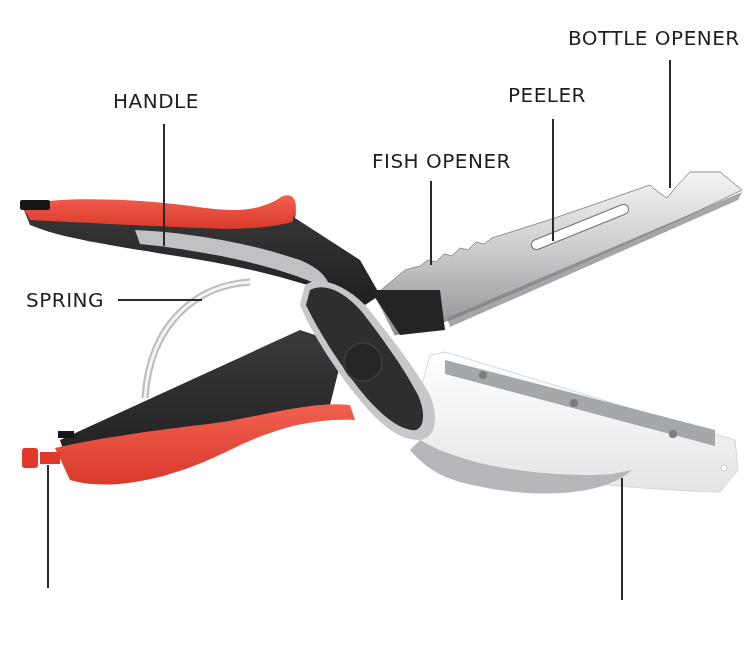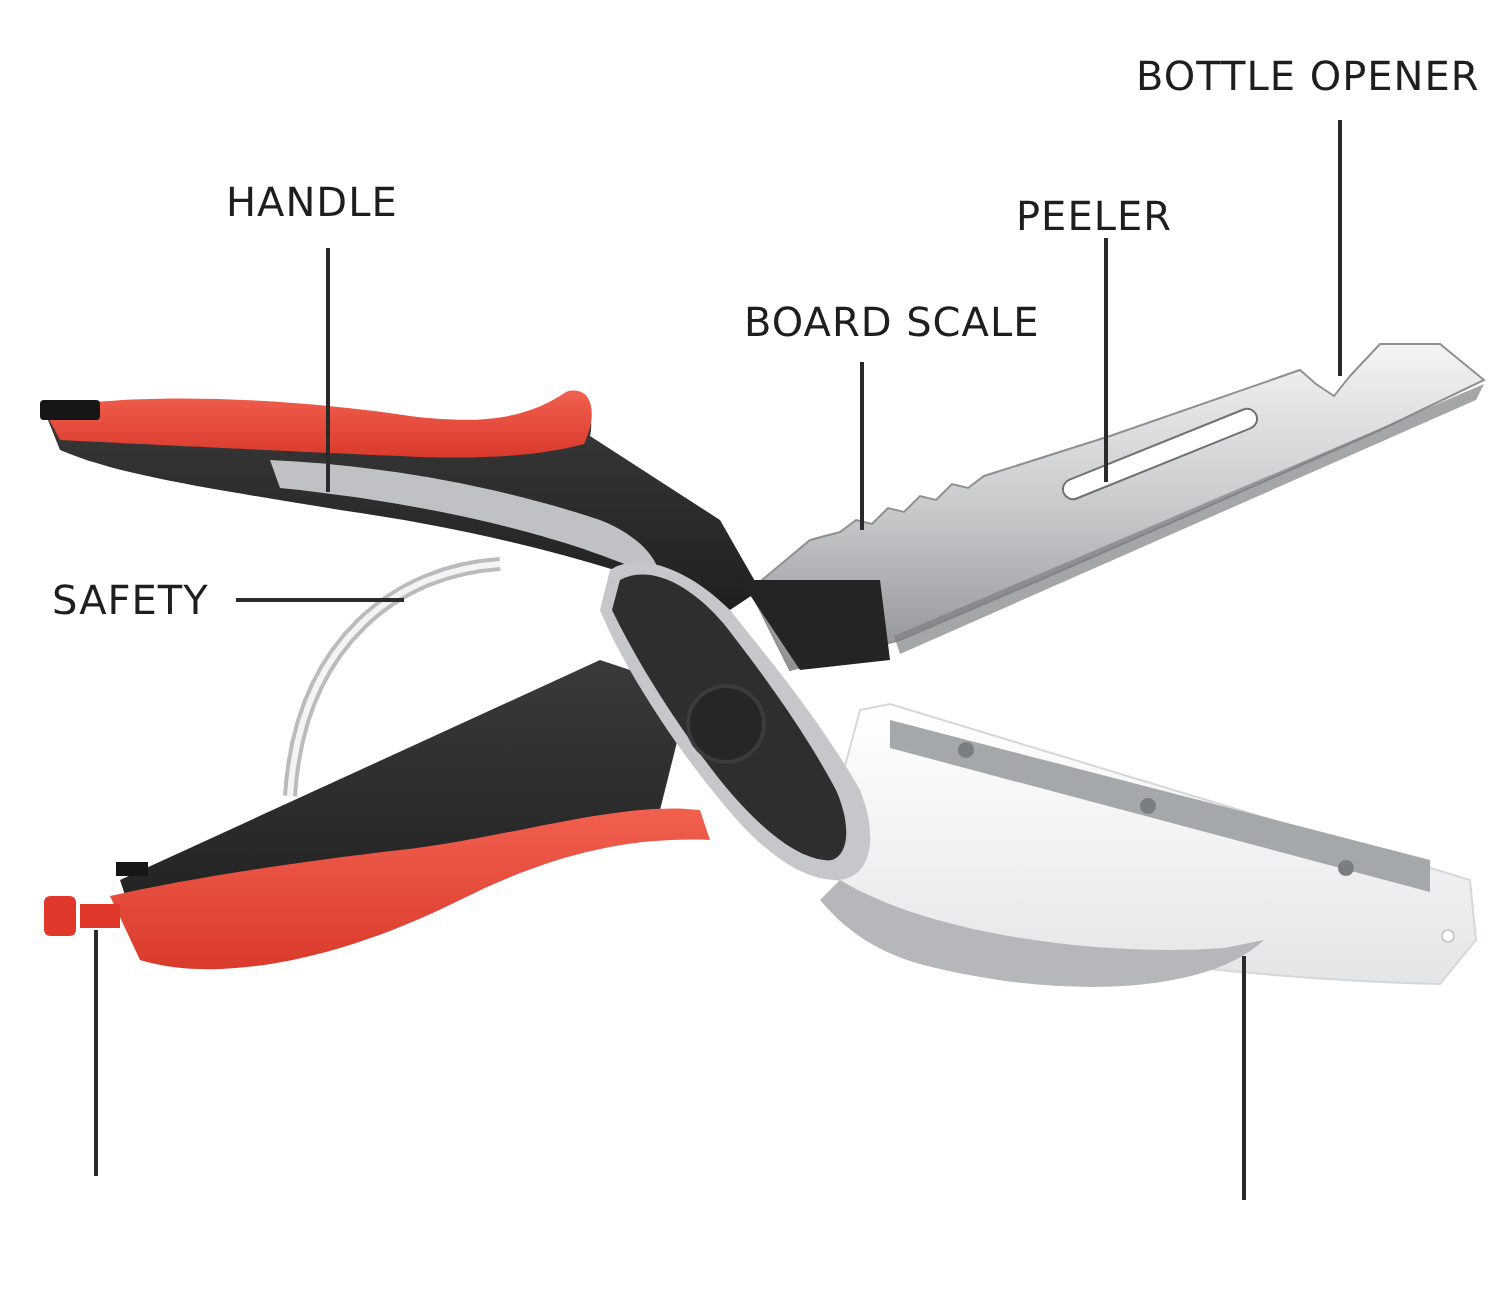--- a/index.html
+++ b/index.html
@@ -84,17 +84,17 @@
   <div class="leader" style="left:669px; top:60px; width:1.5px; height:128px;"></div>
   <div class="leader" style="left:163px; top:124px; width:1.5px; height:122px;"></div>
   <div class="leader" style="left:552px; top:119px; width:1.5px; height:122px;"></div>
   <div class="leader" style="left:430px; top:181px; width:1.5px; height:84px;"></div>
   <div class="leader" style="left:118px; top:299px; width:84px; height:1.5px;"></div>
   <div class="leader" style="left:47px; top:465px; width:1.5px; height:123px;"></div>
   <div class="leader" style="left:621px; top:478px; width:1.5px; height:122px;"></div>
 
   <div class="label" style="left:568px; top:28px;">BOTTLE OPENER</div>
   <div class="label" style="left:113px; top:91px;text-align:right;">HANDLE</div>
-  <div class="label" style="left:508px; top:98px;">PEELER</div>
-  <div class="label" style="left:372px; top:151px;">BOARD SCALE</div>
-  <div class="label" style="left:26px; top:290px;">SAFETY</div>
+  <div class="label" style="left:508px; top:85px;">PEELER</div>
+  <div class="label" style="left:372px; top:151px;">FISH OPENER</div>
+  <div class="label" style="left:26px; top:290px;">SPRING</div>
 
 </div>
 
 </body></html>

